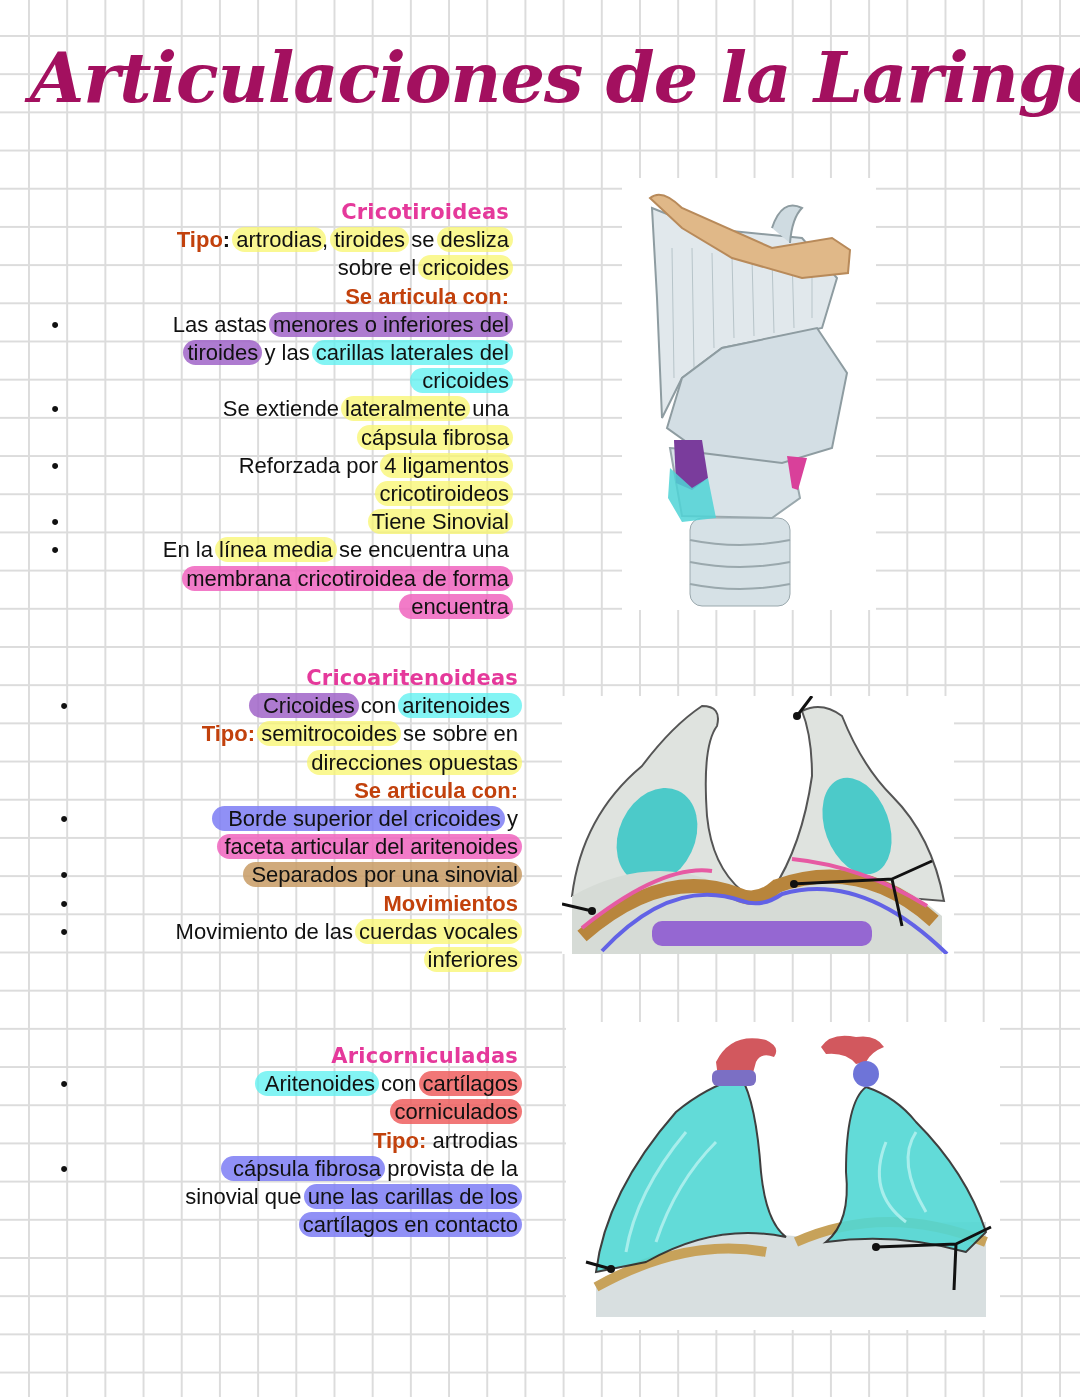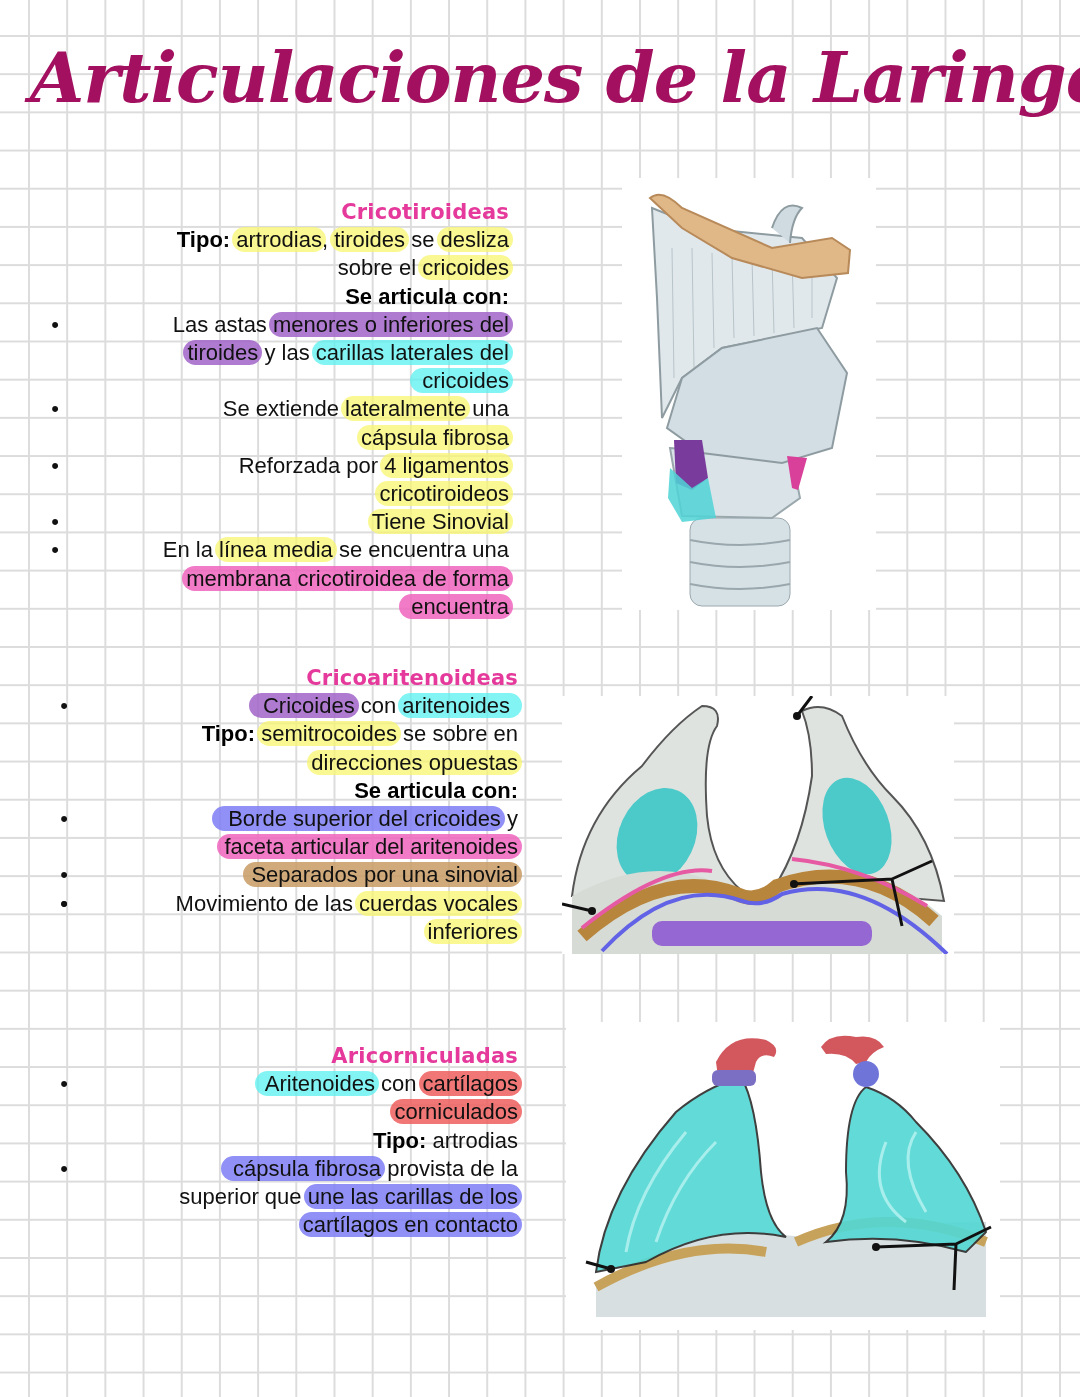--- a/index.html
+++ b/index.html
@@ -16,21 +16,21 @@
   }
   .title {
     position: absolute; left: 30px; top: 28px; width: 1010px;
     font-family: "DejaVu Serif", serif; font-style: italic; font-weight: bold;
     font-size: 70px; letter-spacing: -1px; color: #a3105f;
     white-space: nowrap; line-height: 100px;
   }
   .section { position: absolute; }
   .line { font-size: 22px; line-height: 28.2px; white-space: nowrap; position: relative; text-align: right; }
   .head { font-family: "DejaVu Sans", sans-serif; font-weight: bold; color: #e5399b; font-size: 21px; letter-spacing: 0.2px; }
-  .pink { color: #000000; font-weight: bold; }
+  .pink { color: #c2410c; font-weight: bold; }
   .bullet { position: absolute; left: 0; width: 20px; }
   .indent { padding-left: 40px; }
   .hl { border-radius: 14px; padding: 0 4px; margin: 0 -4px; }
   .y { background: rgba(248,246,110,0.75); }
   .pu { background: rgba(160,100,200,0.85); }
   .cy { background: rgba(90,240,240,0.75); }
   .mg { background: rgba(240,100,190,0.85); }
   .bl { background: rgba(125,125,245,0.85); }
   .br { background: rgba(200,155,100,0.85); }
   .rd { background: rgba(238,95,95,0.85); }
@@ -99,20 +99,21 @@
   <div class="line indent"><span class="bullet">•</span><span class="hl pu" style="padding-left:14px;margin-left:-14px;">Cricoides</span><span> con </span><span class="hl cy" style="padding-right:12px;">aritenoides</span></div>
   <div class="line"><span class="pink">Tipo:</span> <span class="hl y">semitrocoides</span><span> se sobre en</span></div>
   <div class="line"><span class="hl y">direcciones opuestas</span></div>
   <div class="line pink">Se articula con:</div>
 
   <div class="line indent"><span class="bullet">•</span><span class="hl bl" style="padding-left:16px;margin-left:-16px;">Borde superior del cricoides</span><span> y</span></div>
   <div class="line indent"><span class="hl mg" style="padding-left:8px;margin-left:-8px;">faceta articular del aritenoides</span></div>
   <div class="line indent"><span class="bullet">•</span><span class="hl br" style="padding-left:8px;margin-left:-8px;">Separados por una sinovial</span></div>
   <div class="line indent"><span class="bullet">•</span></div>
 
+  <div class="line pink">Movimientos</div>
   <div class="line indent"><span class="bullet">•</span><span>Movimiento de las </span><span class="hl y">cuerdas vocales</span></div>
   <div class="line indent"><span class="hl y">inferiores</span></div>
 </div>
 
 <div class="img" style="left:562px; top:696px; width:392px; height:258px;">
   <svg width="392" height="258" viewBox="0 0 392 258">
 
     <path d="M10 200 Q20 120 80 70 Q110 30 140 10 Q160 10 155 30 Q140 50 145 120 Q150 170 180 195 L140 200 Z" fill="#dfe3df" stroke="#555" stroke-width="2"></path>
 
     <path d="M382 205 Q370 140 330 100 Q300 70 280 20 Q260 5 240 15 Q250 40 250 80 Q240 150 210 195 L260 195 Z" fill="#dfe3df" stroke="#555" stroke-width="2"></path>
@@ -137,21 +138,21 @@
     <circle cx="235" cy="20" r="4" fill="#111"></circle>
   </svg>
 </div>
 
 <div class="section" style="left:48px; top:1042px; width:470px;">
   <div class="line head">Aricorniculadas</div>
   <div class="line indent"><span class="bullet">•</span><span class="hl cy" style="padding-left:10px;margin-left:-10px;">Aritenoides</span><span> con </span><span class="hl rd">cartílagos</span></div>
   <div class="line indent"><span class="hl rd">corniculados</span></div>
   <div class="line"><span class="pink">Tipo:</span><span> artrodias</span></div>
   <div class="line indent"><span class="bullet">•</span><span class="hl bl" style="padding-left:12px;margin-left:-12px;">cápsula fibrosa</span><span> provista de la</span></div>
-  <div class="line indent"><span>superior que </span><span class="hl bl">une las carillas de los</span></div>
+  <div class="line indent"><span>sinovial que </span><span class="hl bl">une las carillas de los</span></div>
   <div class="line indent"><span class="hl bl">cartílagos en contacto</span></div>
 </div>
 
 <div class="img" style="left:566px; top:1022px; width:434px; height:308px;">
   <svg width="434" height="308" viewBox="0 0 434 308">
 
     <path d="M30 260 Q100 220 180 210 L240 215 Q300 200 420 200 L420 295 L30 295 Z" fill="#d8dfe0"></path>
     <path d="M30 265 Q120 215 200 230 M230 220 Q320 180 420 220" stroke="#c7a25a" stroke-width="10" fill="none"></path>
 
     <path d="M30 250 Q40 170 110 90 Q140 65 175 55 Q190 80 195 150 Q200 200 220 215 Q150 200 80 240 Z" fill="#52d8d4" stroke="#2b2b2b" stroke-width="2" opacity="0.9"></path>

